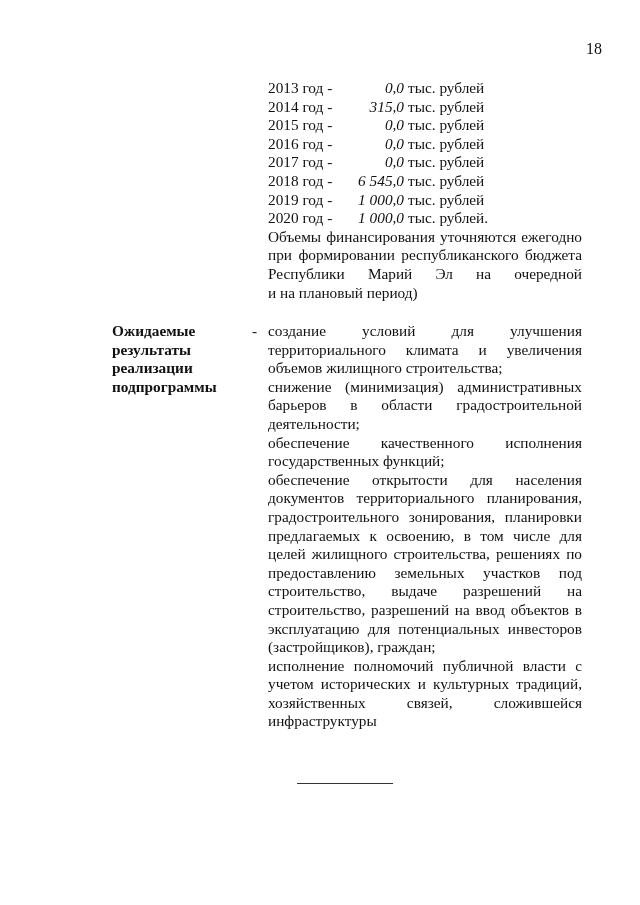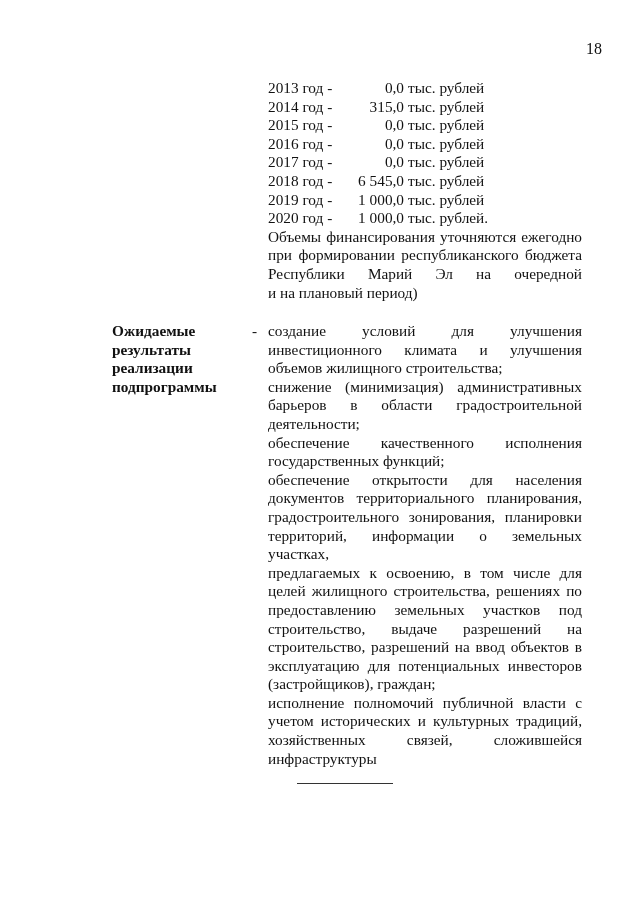--- a/index.html
+++ b/index.html
@@ -13,21 +13,21 @@
     position: absolute; top: 40px; left: 562px;
     font-size: 16px;
     margin-left: 24px;
   }
   .funding {
     position: absolute; left: 268px; top: 79px; width: 314px;
     line-height: 18.6px;
   }
   .fund-row { display: flex; white-space: nowrap; }
   .fund-year { width: 76px; }
-  .fund-amount { width: 60px; text-align: right; }
+  .fund-amount { width: 60px; text-align: right; font-style: italic; }
   .fund-unit { padding-left: 4px; font-family: Liberation Serif, serif; }
   .justify {
     text-align: justify; text-align-last: left;
   }
   .justify .line {
     display: block; text-align: justify; text-align-last: justify;
   }
   .justify .line.last { text-align-last: left; }
   .results-label {
     position: absolute; left: 112px; top: 322px; width: 130px;
@@ -107,37 +107,36 @@
   <div>результаты</div>
   <div>реализации</div>
   <div>подпрограммы</div>
 </div>
 
 <div class="results-dash">-</div>
 
 <div class="results justify">
   <div>
     <span class="line">создание условий для улучшения</span>
-    <span class="line">инвестиционного климата и улучшения</span>
+    <span class="line">территориального климата и увеличения</span>
     <span class="line last">объемов жилищного строительства;</span>
   </div>
   <div>
     <span class="line">снижение (минимизация) административных</span>
     <span class="line">барьеров в области градостроительной</span>
     <span class="line last">деятельности;</span>
   </div>
   <div>
     <span class="line">обеспечение качественного исполнения</span>
     <span class="line last">государственных функций;</span>
   </div>
   <div>
     <span class="line">обеспечение открытости для населения</span>
     <span class="line">документов территориального планирования,</span>
     <span class="line">градостроительного зонирования, планировки</span>
-    <span class="line">территорий, информации о земельных участках,</span>
     <span class="line">предлагаемых к освоению, в том числе для</span>
     <span class="line">целей жилищного строительства, решениях по</span>
     <span class="line">предоставлению земельных участков под</span>
     <span class="line">строительство, выдаче разрешений на</span>
     <span class="line">строительство, разрешений на ввод объектов в</span>
     <span class="line">эксплуатацию для потенциальных инвесторов</span>
     <span class="line last">(застройщиков), граждан;</span>
   </div>
   <div>
     <span class="line">исполнение полномочий публичной власти с</span>

